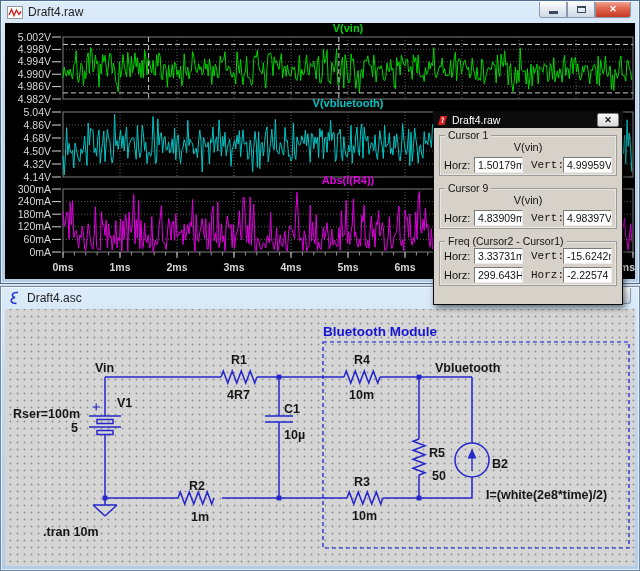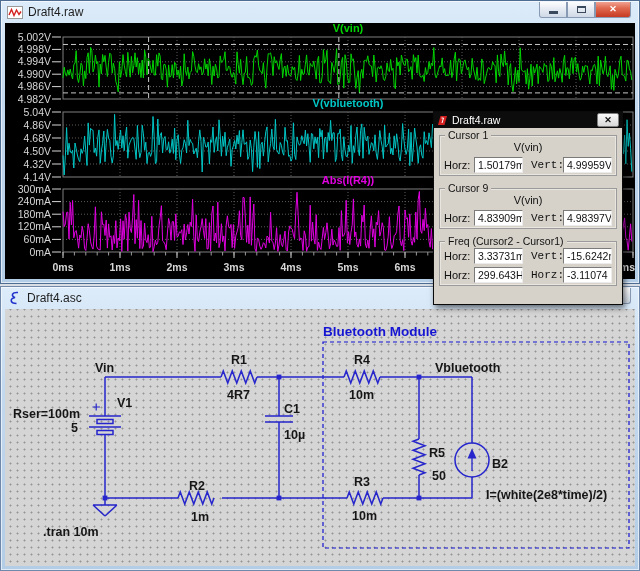--- a/index.html
+++ b/index.html
@@ -289,21 +289,21 @@
         <div class="crow">
           <span class="clabel">Horz:</span>
           <span class="cinput">3.33731ms</span>
           <span class="clabel r2">Vert:</span>
           <span class="cinput">-15.6242mV</span>
         </div>
         <div class="crow">
           <span class="clabel">Horz:</span>
           <span class="cinput">299.643Hz</span>
           <span class="clabel r2">Horz:</span>
-          <span class="cinput">-3.11074</span>
+          <span class="cinput">-2.22574</span>
         </div>
       </div>
       <div class="cdlg-pad"></div>
     </div>
   </div>
 
   <div class="win win-bottom">
     <div class="titlebar">
       <svg width="15" height="14">
         <path d="M11,1.5 C5,1 3.5,5 8,6.5 C2.5,7.5 3,12.5 9.5,12.5" fill="none" stroke="#2233cc" stroke-width="1.6"></path>

